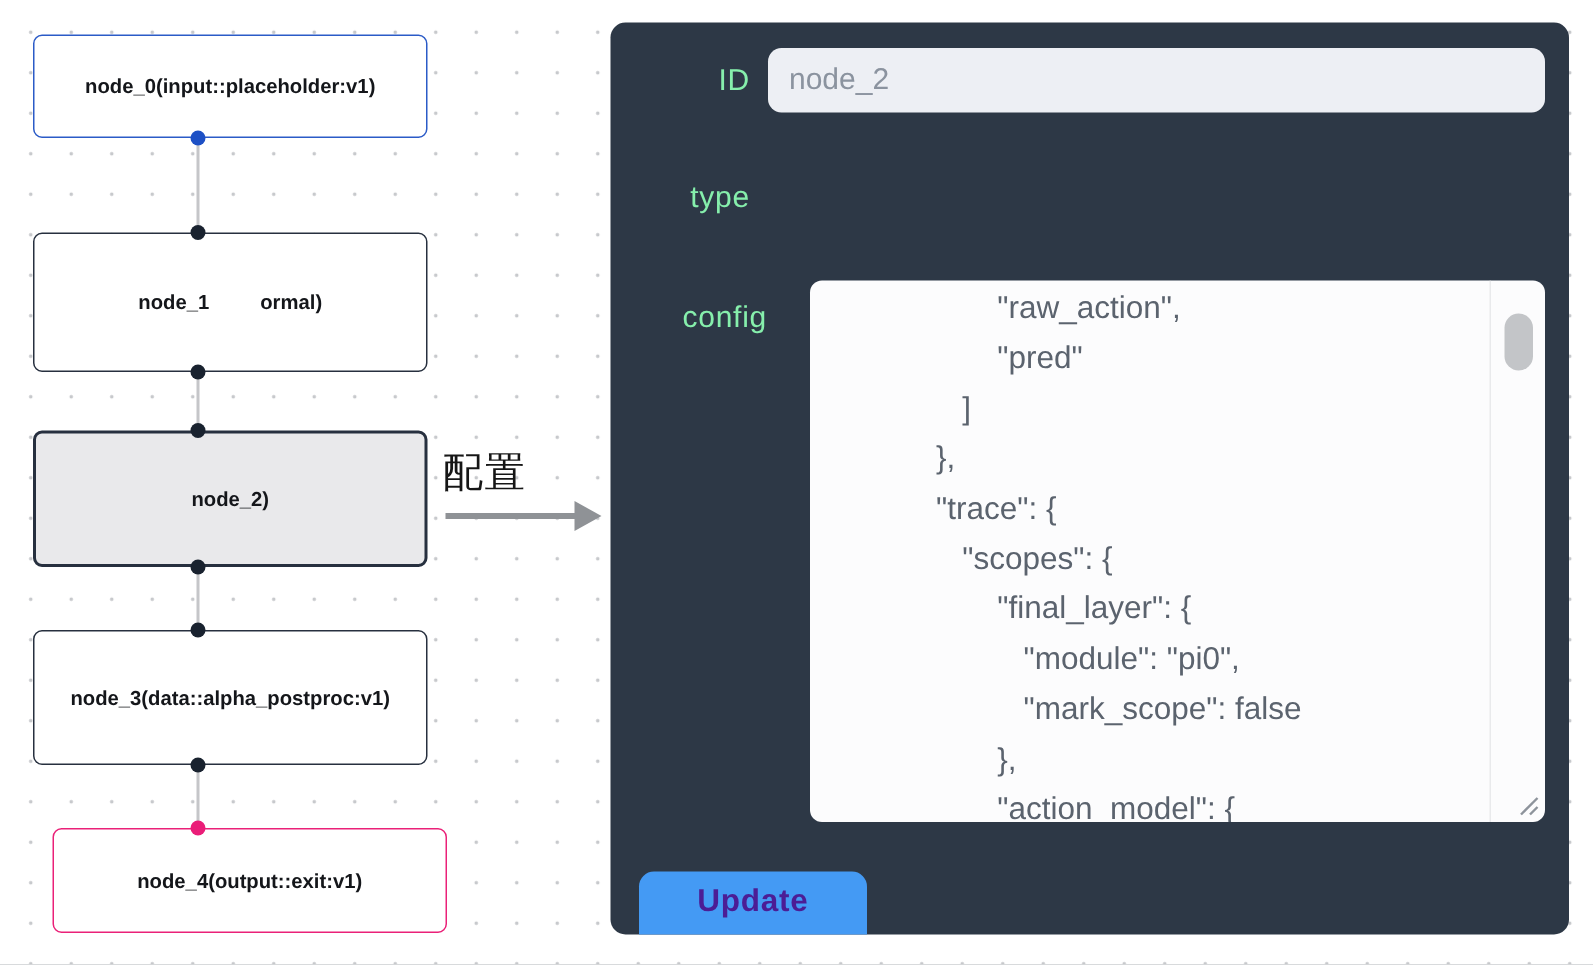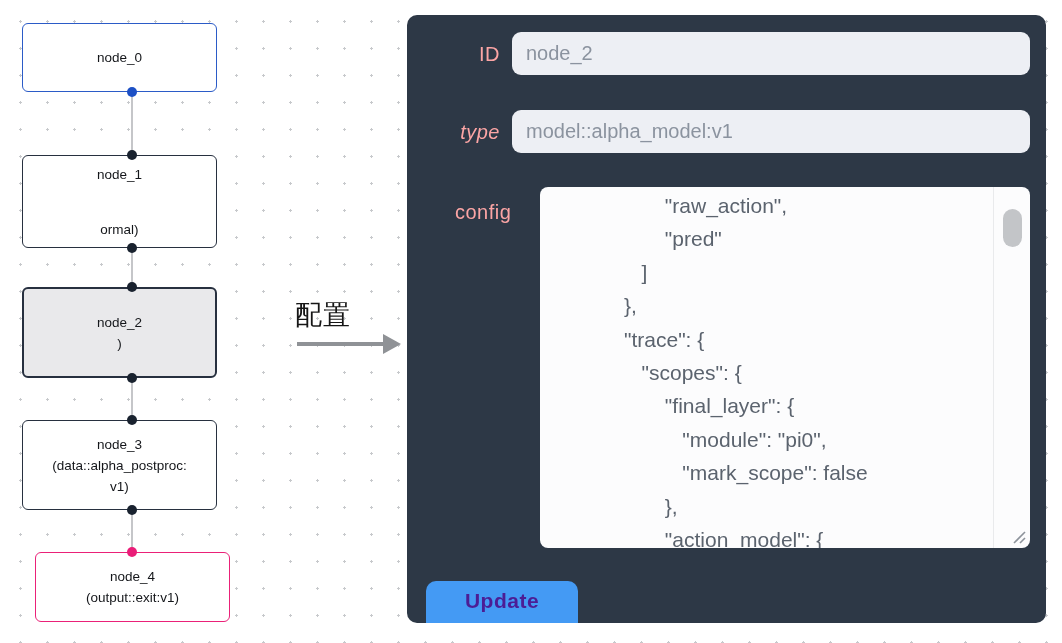--- a/index.html
+++ b/index.html
@@ -21,33 +21,34 @@
   .edge-line {
     position: absolute;
     left: 131px; top: 92px;
     width: 2px; height: 465px;
     background: #c5c6c9;
     z-index: 0;
   }
   .flow-node {
     position: absolute;
     left: 22px;
-    width: 195px;
+    width: 263px;
     background: #ffffff;
     border: 1.6px solid #27303f;
     border-radius: 6px;
     display: flex;
-    flex-direction: column;
+    flex-direction: row;
     align-items: center;
     justify-content: center;
     z-index: 1;
     font-size: 13.5px;
     line-height: 21px;
     color: #14161a;
     text-align: center;
+    font-weight: bold;
   }
   .node-0 { top: 23px;  height: 69px; border-color: #2b5bc7; }
   .node-1 { top: 155px; height: 93px; gap: 34px; }
   .node-2 { top: 287px; height: 91px; background: #e9e9eb; border-width: 2.2px; }
   .node-3 { top: 420px; height: 90px; text-align: center; }
   .node-4 { top: 552px; height: 70px; border-color: #ea2178; margin-left: 13px; }
 
   .handle {
     position: absolute;
     left: 127px;
@@ -97,25 +98,25 @@
     border-radius: 10px;
     overflow: hidden;
     z-index: 3;
   }
   .field-label {
     position: absolute;
     left: 0;
     width: 93px;
     text-align: right;
     font-size: 20px;
-    color: #fca5a5;
+    color: #86efac;
     letter-spacing: 0.5px;
   }
   .lbl-id     { top: 28px; }
-  .lbl-type   { top: 106px; font-style: italic; }
+  .lbl-type   { top: 106px; }
   .lbl-config { top: 186px; padding-left: 48px; }
 
   .text-input {
     position: absolute;
     left: 105px;
     width: 518px; height: 43px;
     background: #edeff4;
     border: none;
     outline: none;
     border-radius: 9px;
@@ -186,20 +187,21 @@
 </style>
 </head>
 <body>
 
 <div class="screen">
 
   <div class="edge-line"></div>
 
   <div class="flow-node node-0">
     <div>node_0</div>
+    <div>(input::placeholder:v1)</div>
   </div>
   <div class="flow-node node-1">
     <div>node_1</div>
     <div>ormal)</div>
   </div>
   <div class="flow-node node-2">
     <div>node_2</div>
     <div>)</div>
   </div>
   <div class="flow-node node-3">
@@ -224,21 +226,20 @@
   <div class="transition-label">配置</div>
   <div class="arrow-shaft"></div>
   <div class="arrow-head"></div>
 
   <div class="config-panel">
 
     <div class="field-label lbl-id">ID</div>
     <input class="text-input input-id" type="text" value="node_2" style="">
 
     <div class="field-label lbl-type">type</div>
-    <input class="text-input input-type" type="text" value="model::alpha_model:v1" style="">
 
     <div class="field-label lbl-config">config</div>
 
     <div class="config-box">
       <div class="config-text">                   "raw_action",
                    "pred"
                ]
             },
             "trace": {
                "scopes": {

